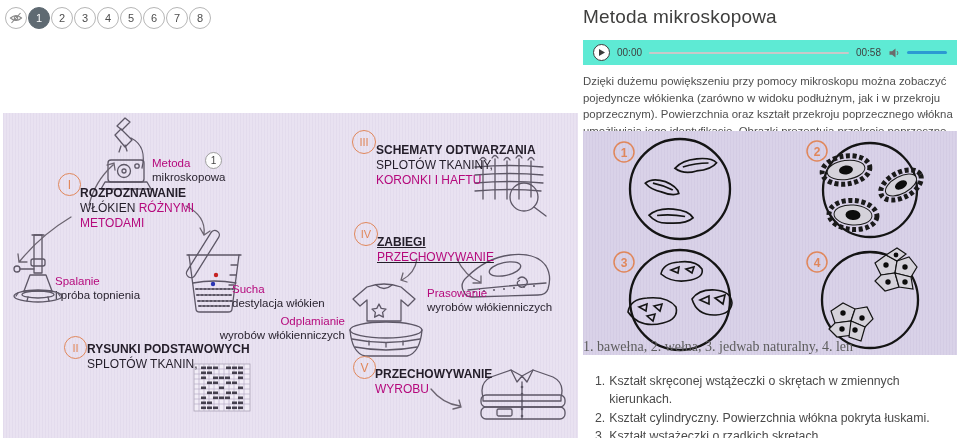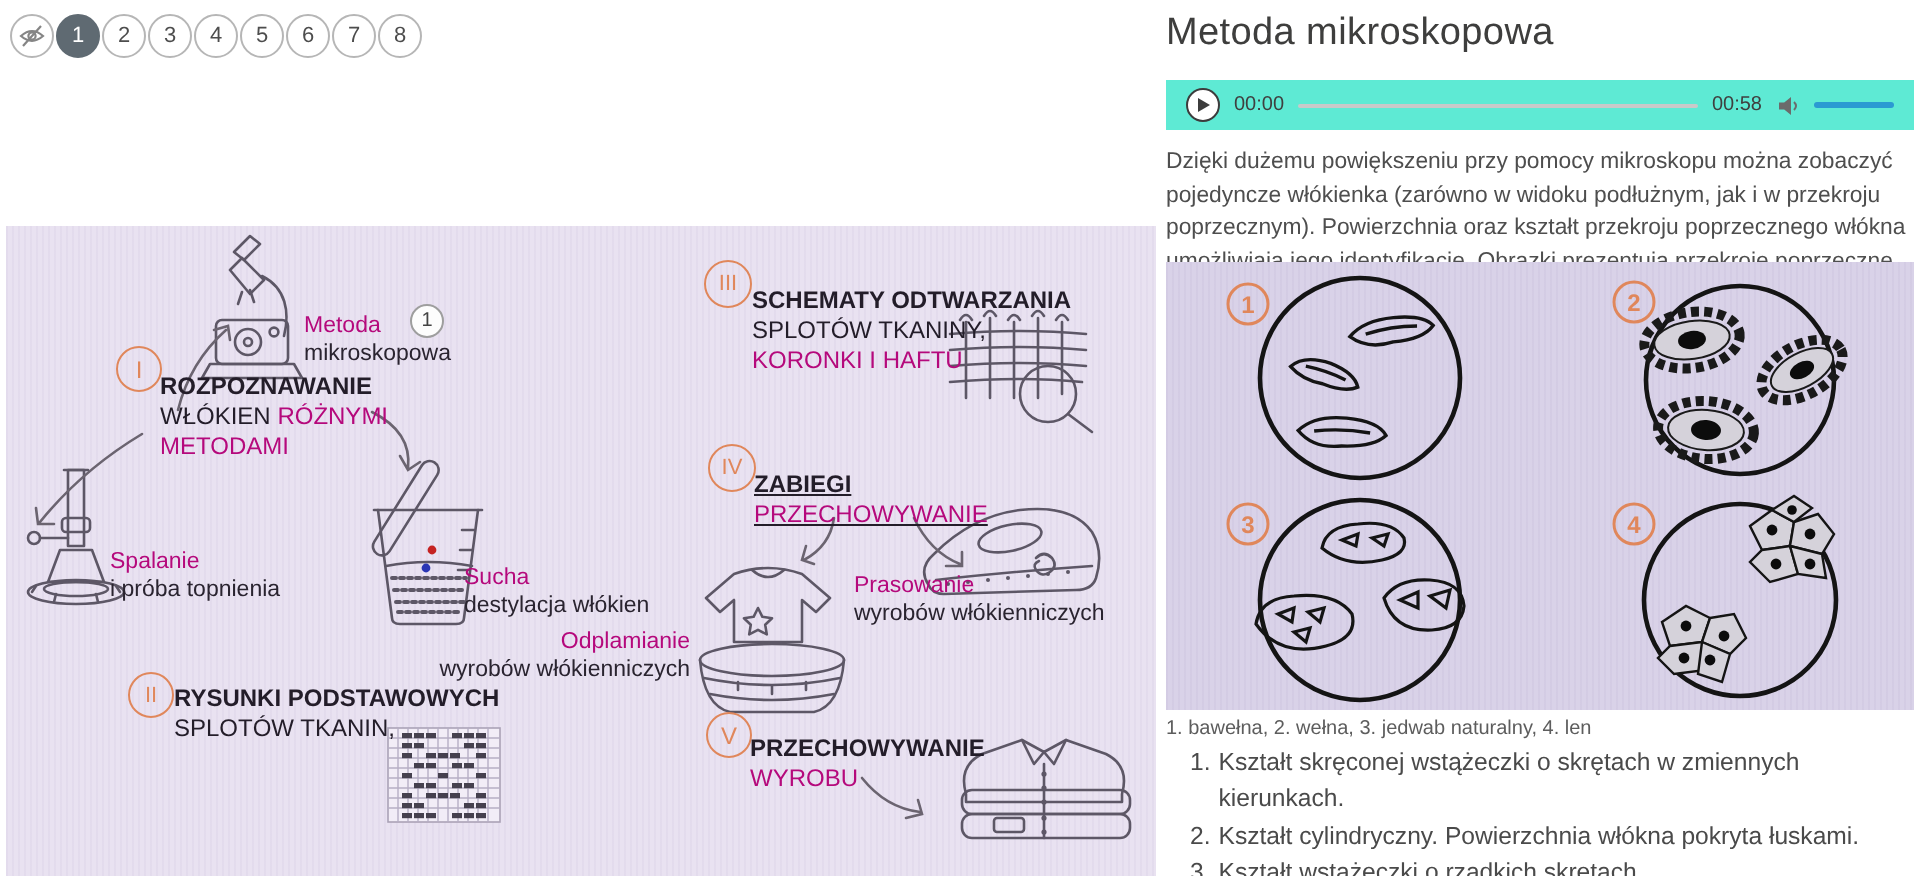--- a/index.html
+++ b/index.html
@@ -21,21 +21,21 @@
   .playbtn { width:17px; height:17px; border:1.4px solid #3c3c3c; border-radius:50%; flex:0 0 auto;
              display:flex; align-items:center; justify-content:center; cursor:pointer; background:#fff; }
   .ptime { font-size:10px; color:#3f3f3f; flex:0 0 auto; }
   .ptrack { flex:1 1 auto; height:2px; background:#c9c9c9; border-radius:1px; cursor:pointer; }
   .vol { width:40px; height:3px; background:#2b9ad2; border-radius:2px; flex:0 0 auto; cursor:pointer; }
   .desc { position:absolute; left:0; top:73px; width:374px; font-size:11.4px; line-height:1.45; color:#4e4e4e; }
 
   
   .figpanel { position:absolute; left:0; top:131px; width:374px; height:224px; background:#d9d2e8;
       background-image:repeating-linear-gradient(90deg, rgba(110,90,150,0.05) 0 1px, transparent 1px 3px); }
-  .figcap { position:absolute; left:0; top:359px; font-size:10px; color:#5d5d5d; }
+  .figcap { position:absolute; left:0; top:339px; font-size:14px; color:#5d5d5d;font-family:Liberation Serif, serif; }
   .figlist { position:absolute; left:12px; top:372px; width:360px; }
   .fli { display:flex; gap:4px; font-size:12.3px; line-height:1.5; color:#4a4a4a; }
 
   
   .illus { position:absolute; left:3px; top:113px; width:575px; height:325px; background:#e9e2f1;
       background-image:repeating-linear-gradient(90deg, rgba(120,100,160,0.05) 0 1px, transparent 1px 3px); }
   .illus svg.draw { position:absolute; overflow:visible; }
   .lab { position:absolute; font-size:11.5px; line-height:1.25; color:#2a2430; white-space:nowrap; }
   .lab .acc { color:#b5097c; font-weight:normal; }
   .hd { position:absolute; font-size:12px; line-height:1.26; color:#231d29; white-space:nowrap; }

